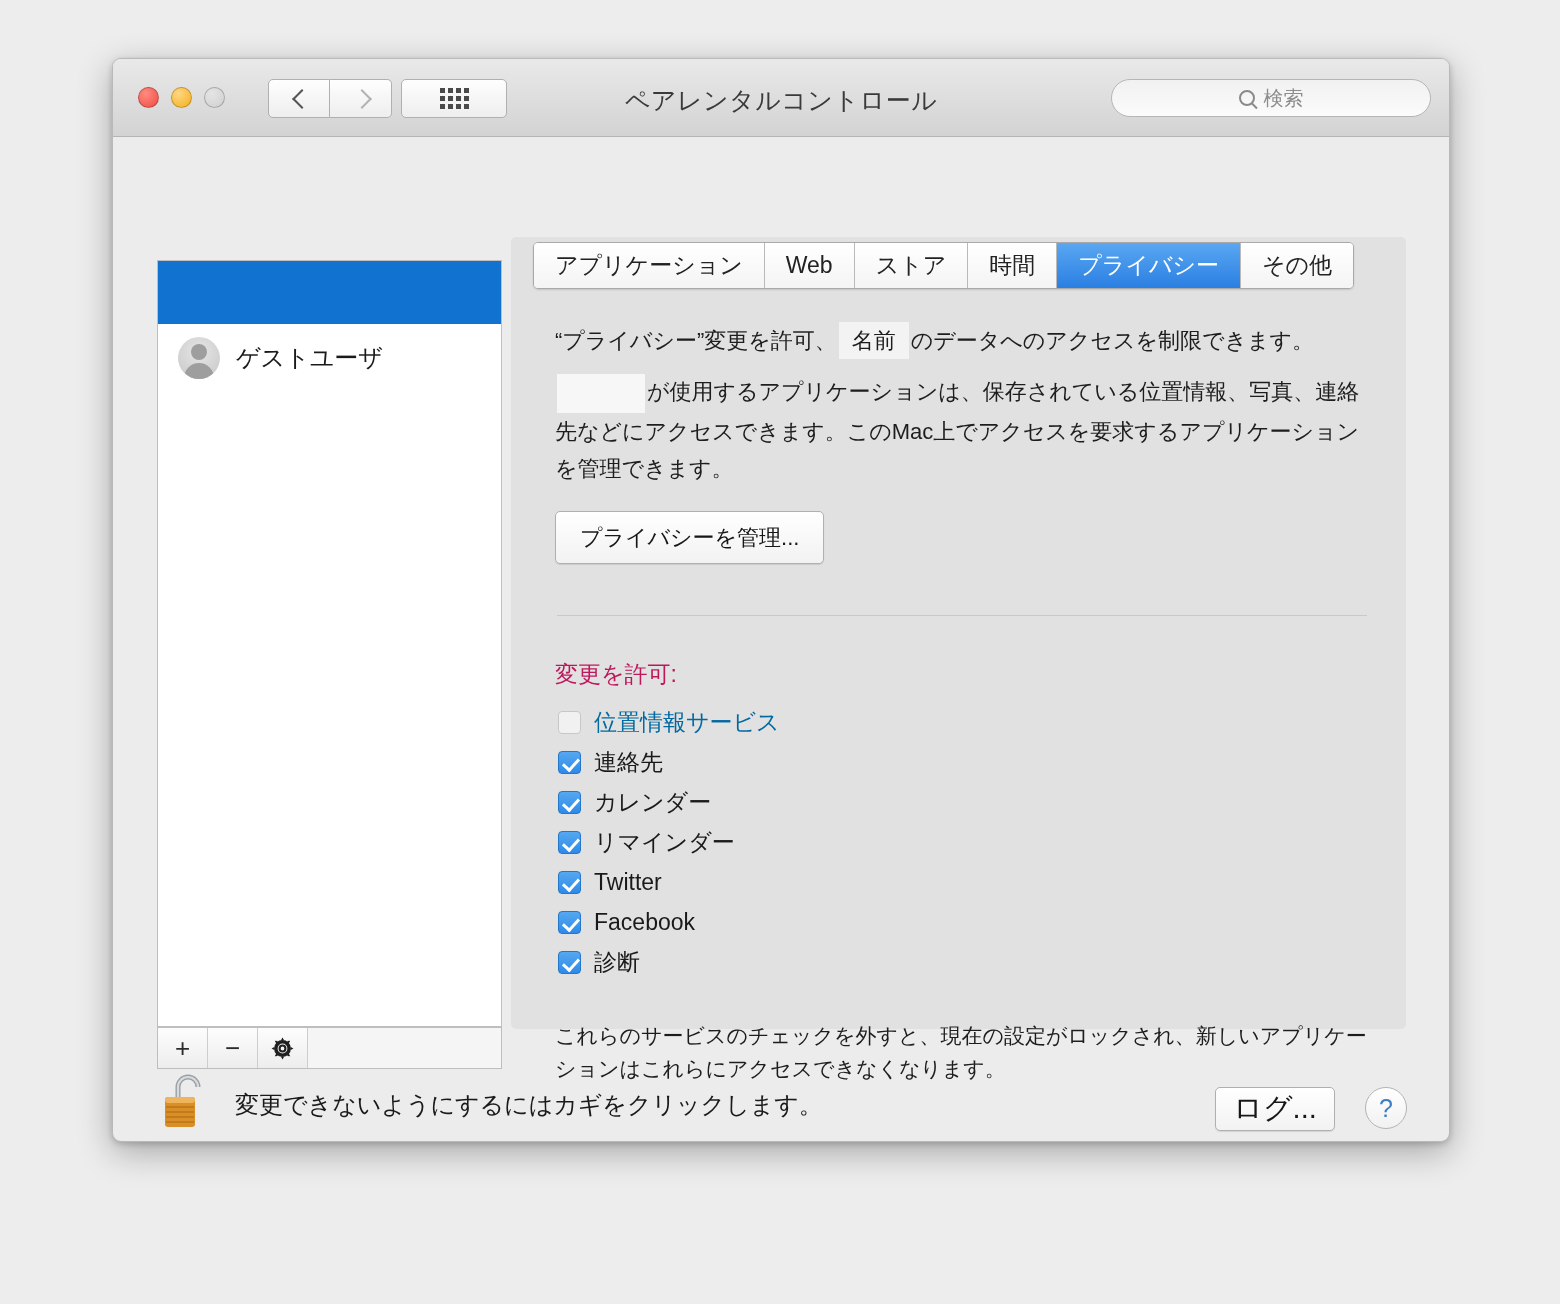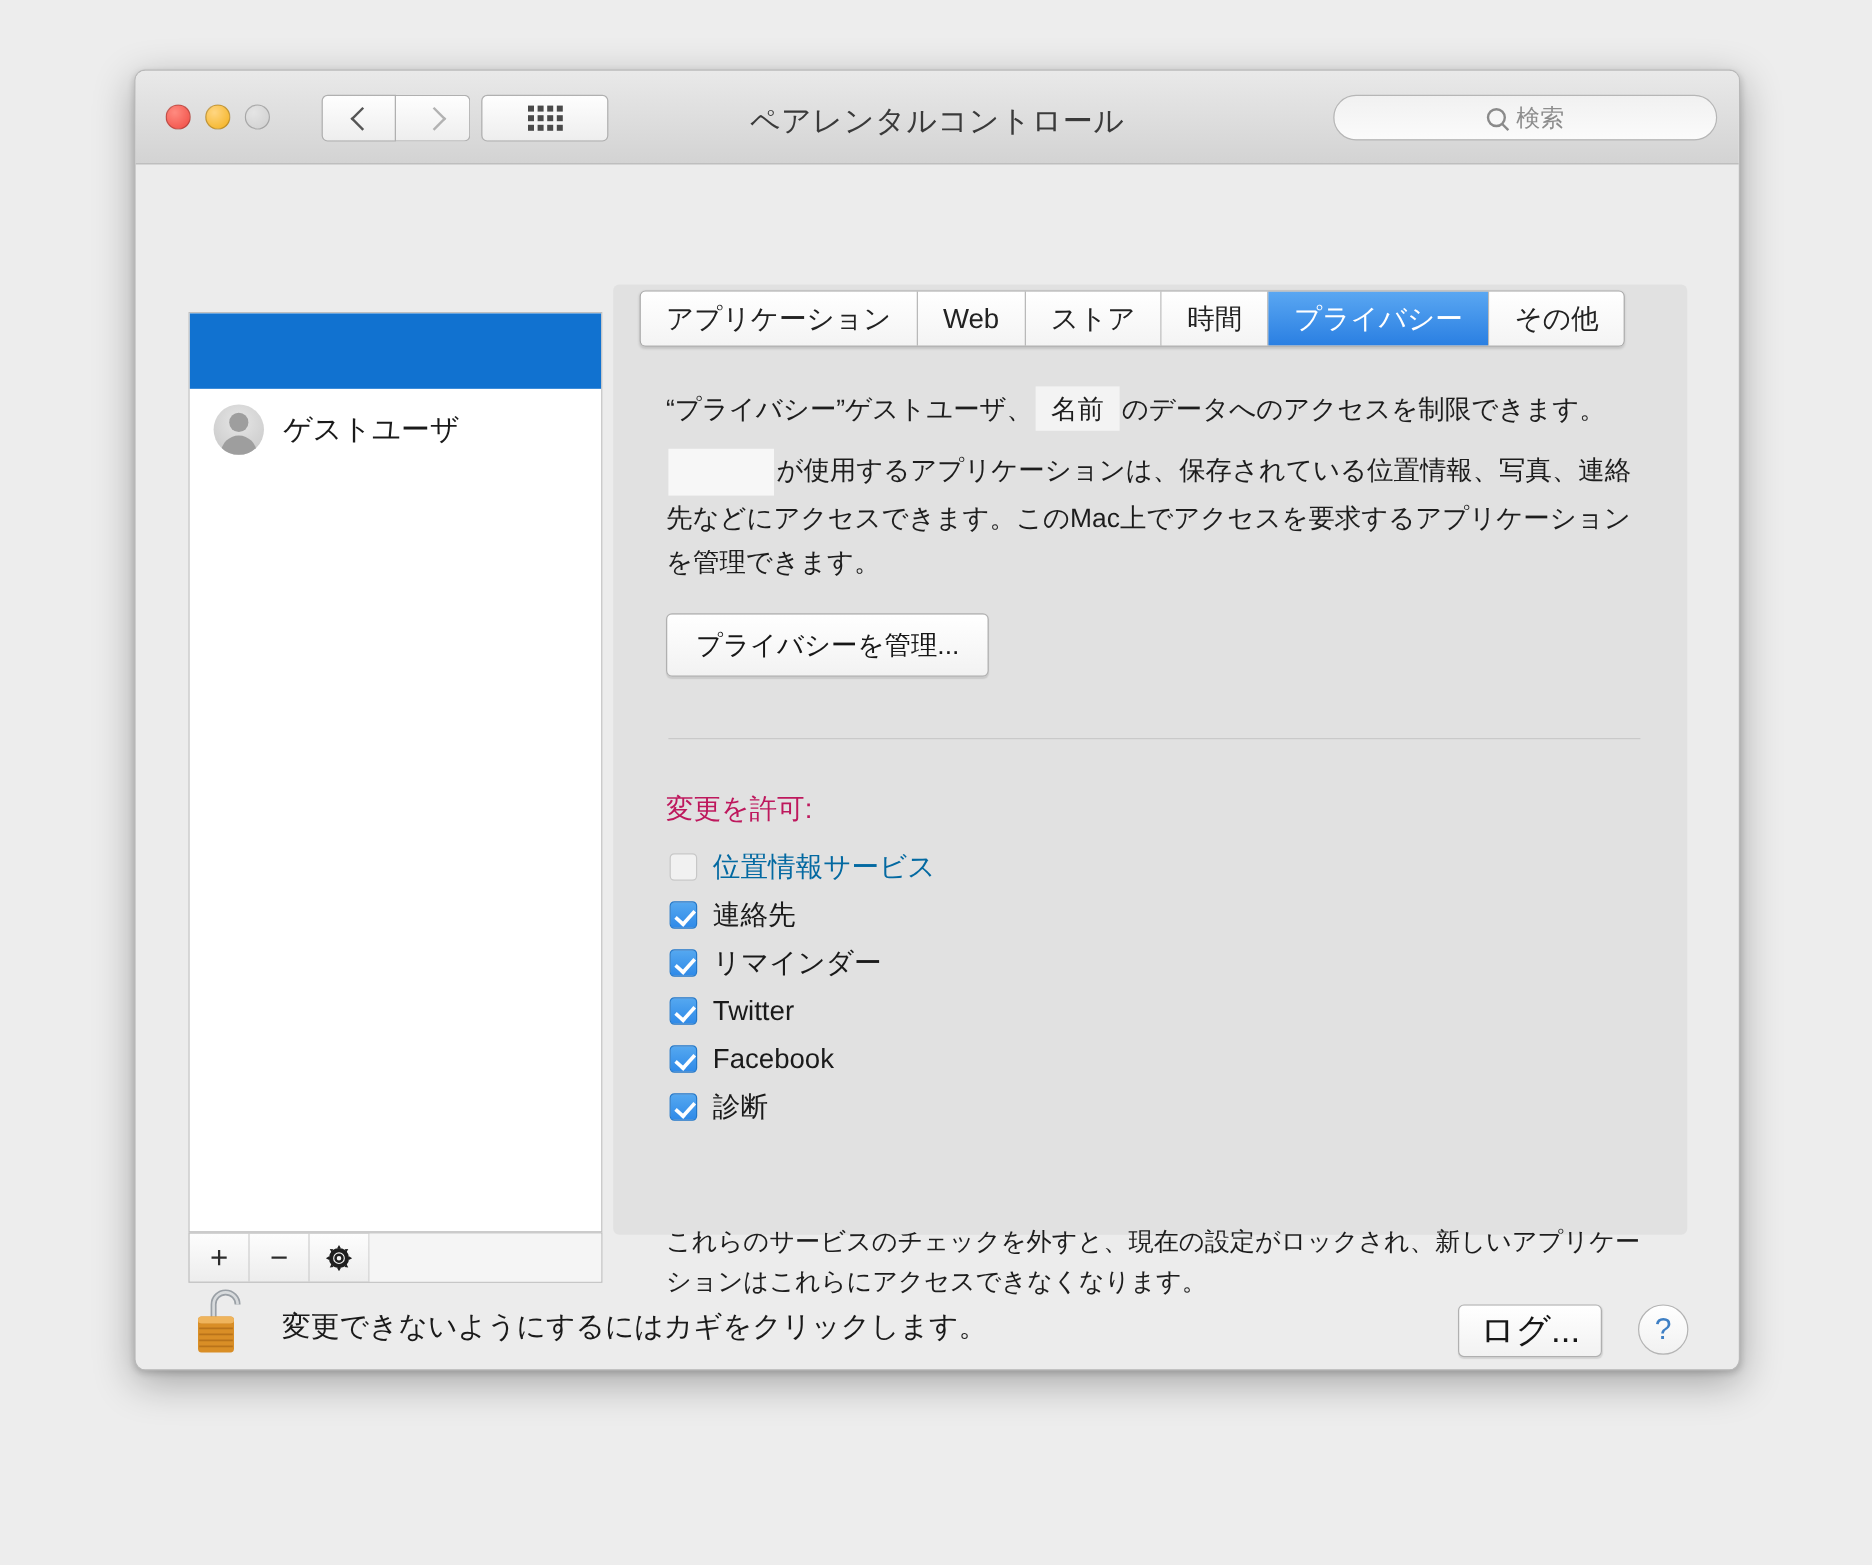--- a/index.html
+++ b/index.html
@@ -506,39 +506,43 @@
     <div class="tabs">
       <div class="tab">アプリケーション</div>
       <div class="tab">Web</div>
       <div class="tab">ストア</div>
       <div class="tab">時間</div>
       <div class="tab active">プライバシー</div>
       <div class="tab">その他</div>
     </div>
 
     <div class="desc">
-      <span>“プライバシー”ゲストユーザ、</span><span class="hl">名前</span><span>のデータへのアクセスを制限できます。</span>
+      <span>“プライバシー”変更を許可、</span><span class="hl">名前</span><span>のデータへのアクセスを制限できます。</span>
       <div style="height:14px"></div>
       <span class="hl blank"></span><span>が使用するアプリケーションは、保存されている位置情報、写真、連絡先などにアクセスできます。このMac上でアクセスを要求するアプリケーションを管理できます。</span>
     </div>
 
     <div class="manage-btn">プライバシーを管理...</div>
 
     <div class="divider"></div>
 
     <div class="allow-label">変更を許可:</div>
 
     <div class="checklist">
       <div class="chk-row disabled">
         <span class="box off"></span>
         <span class="chk-label">位置情報サービス</span>
       </div>
       <div class="chk-row">
         <span class="box on"></span>
         <span class="chk-label">連絡先</span>
+      </div>
+      <div class="chk-row">
+        <span class="box on"></span>
+        <span class="chk-label">カレンダー</span>
       </div>
       <div class="chk-row">
         <span class="box on"></span>
         <span class="chk-label">リマインダー</span>
       </div>
       <div class="chk-row">
         <span class="box on"></span>
         <span class="chk-label">Twitter</span>
       </div>
       <div class="chk-row">

